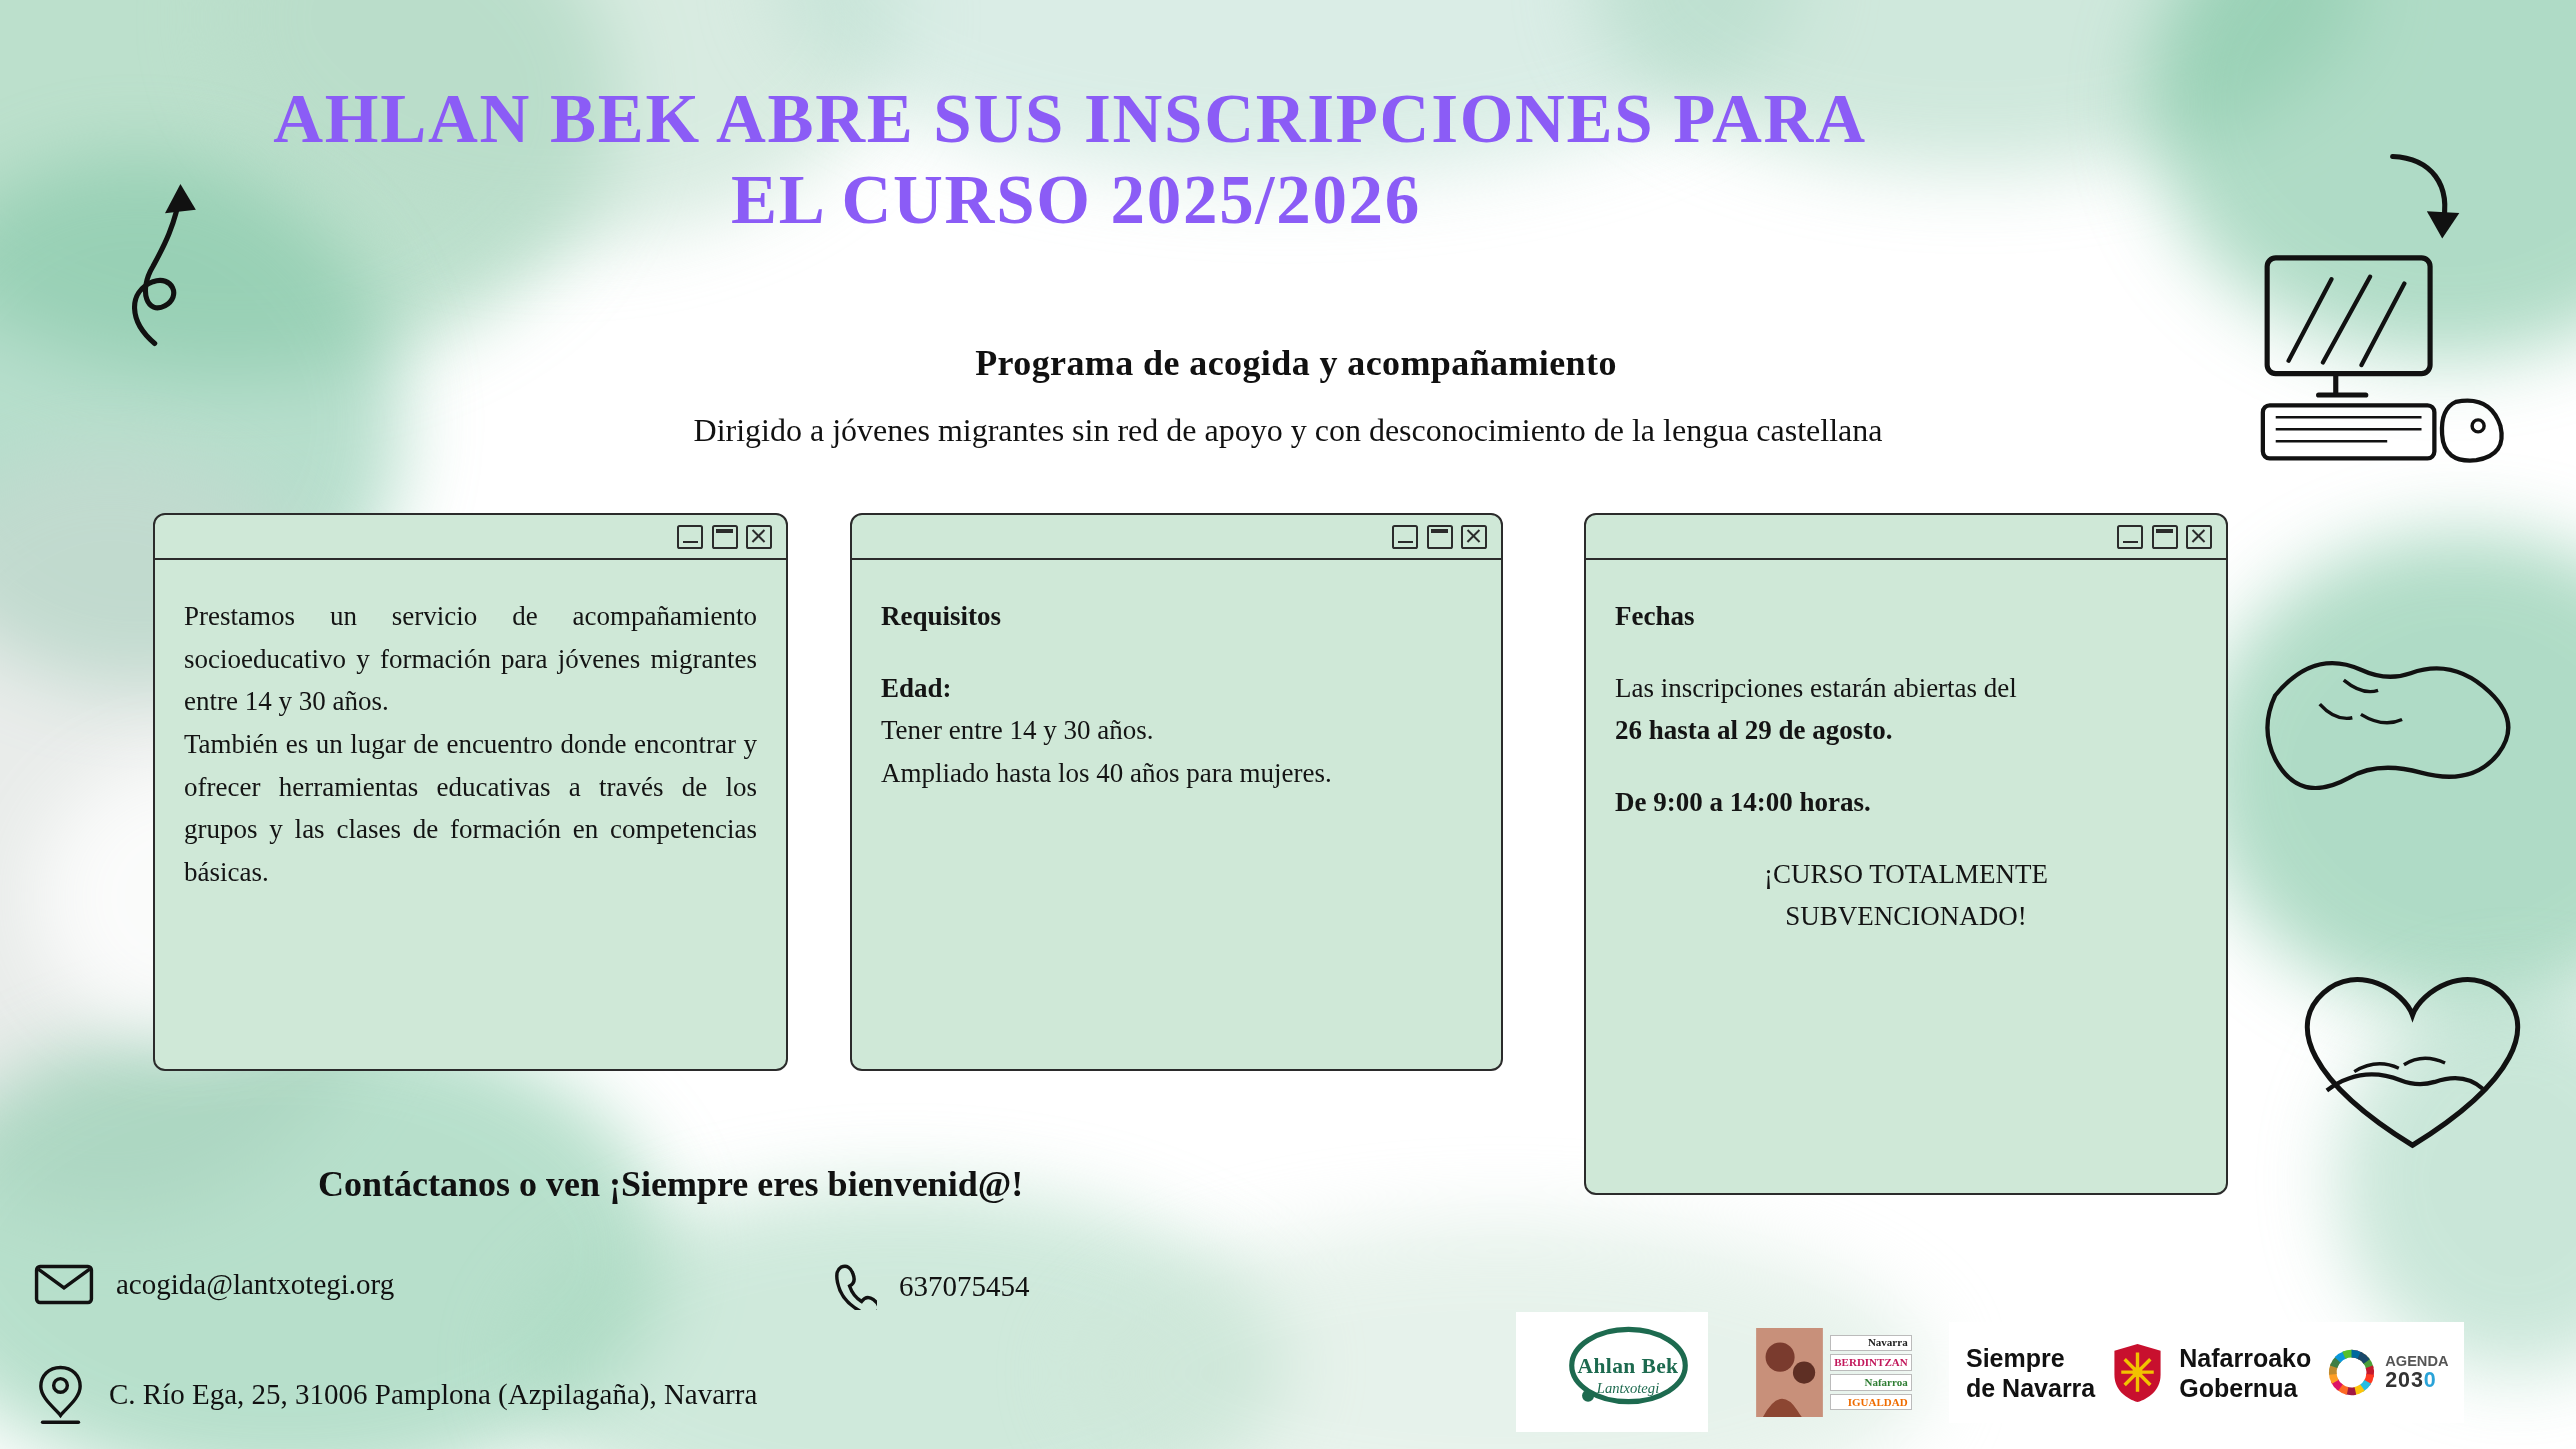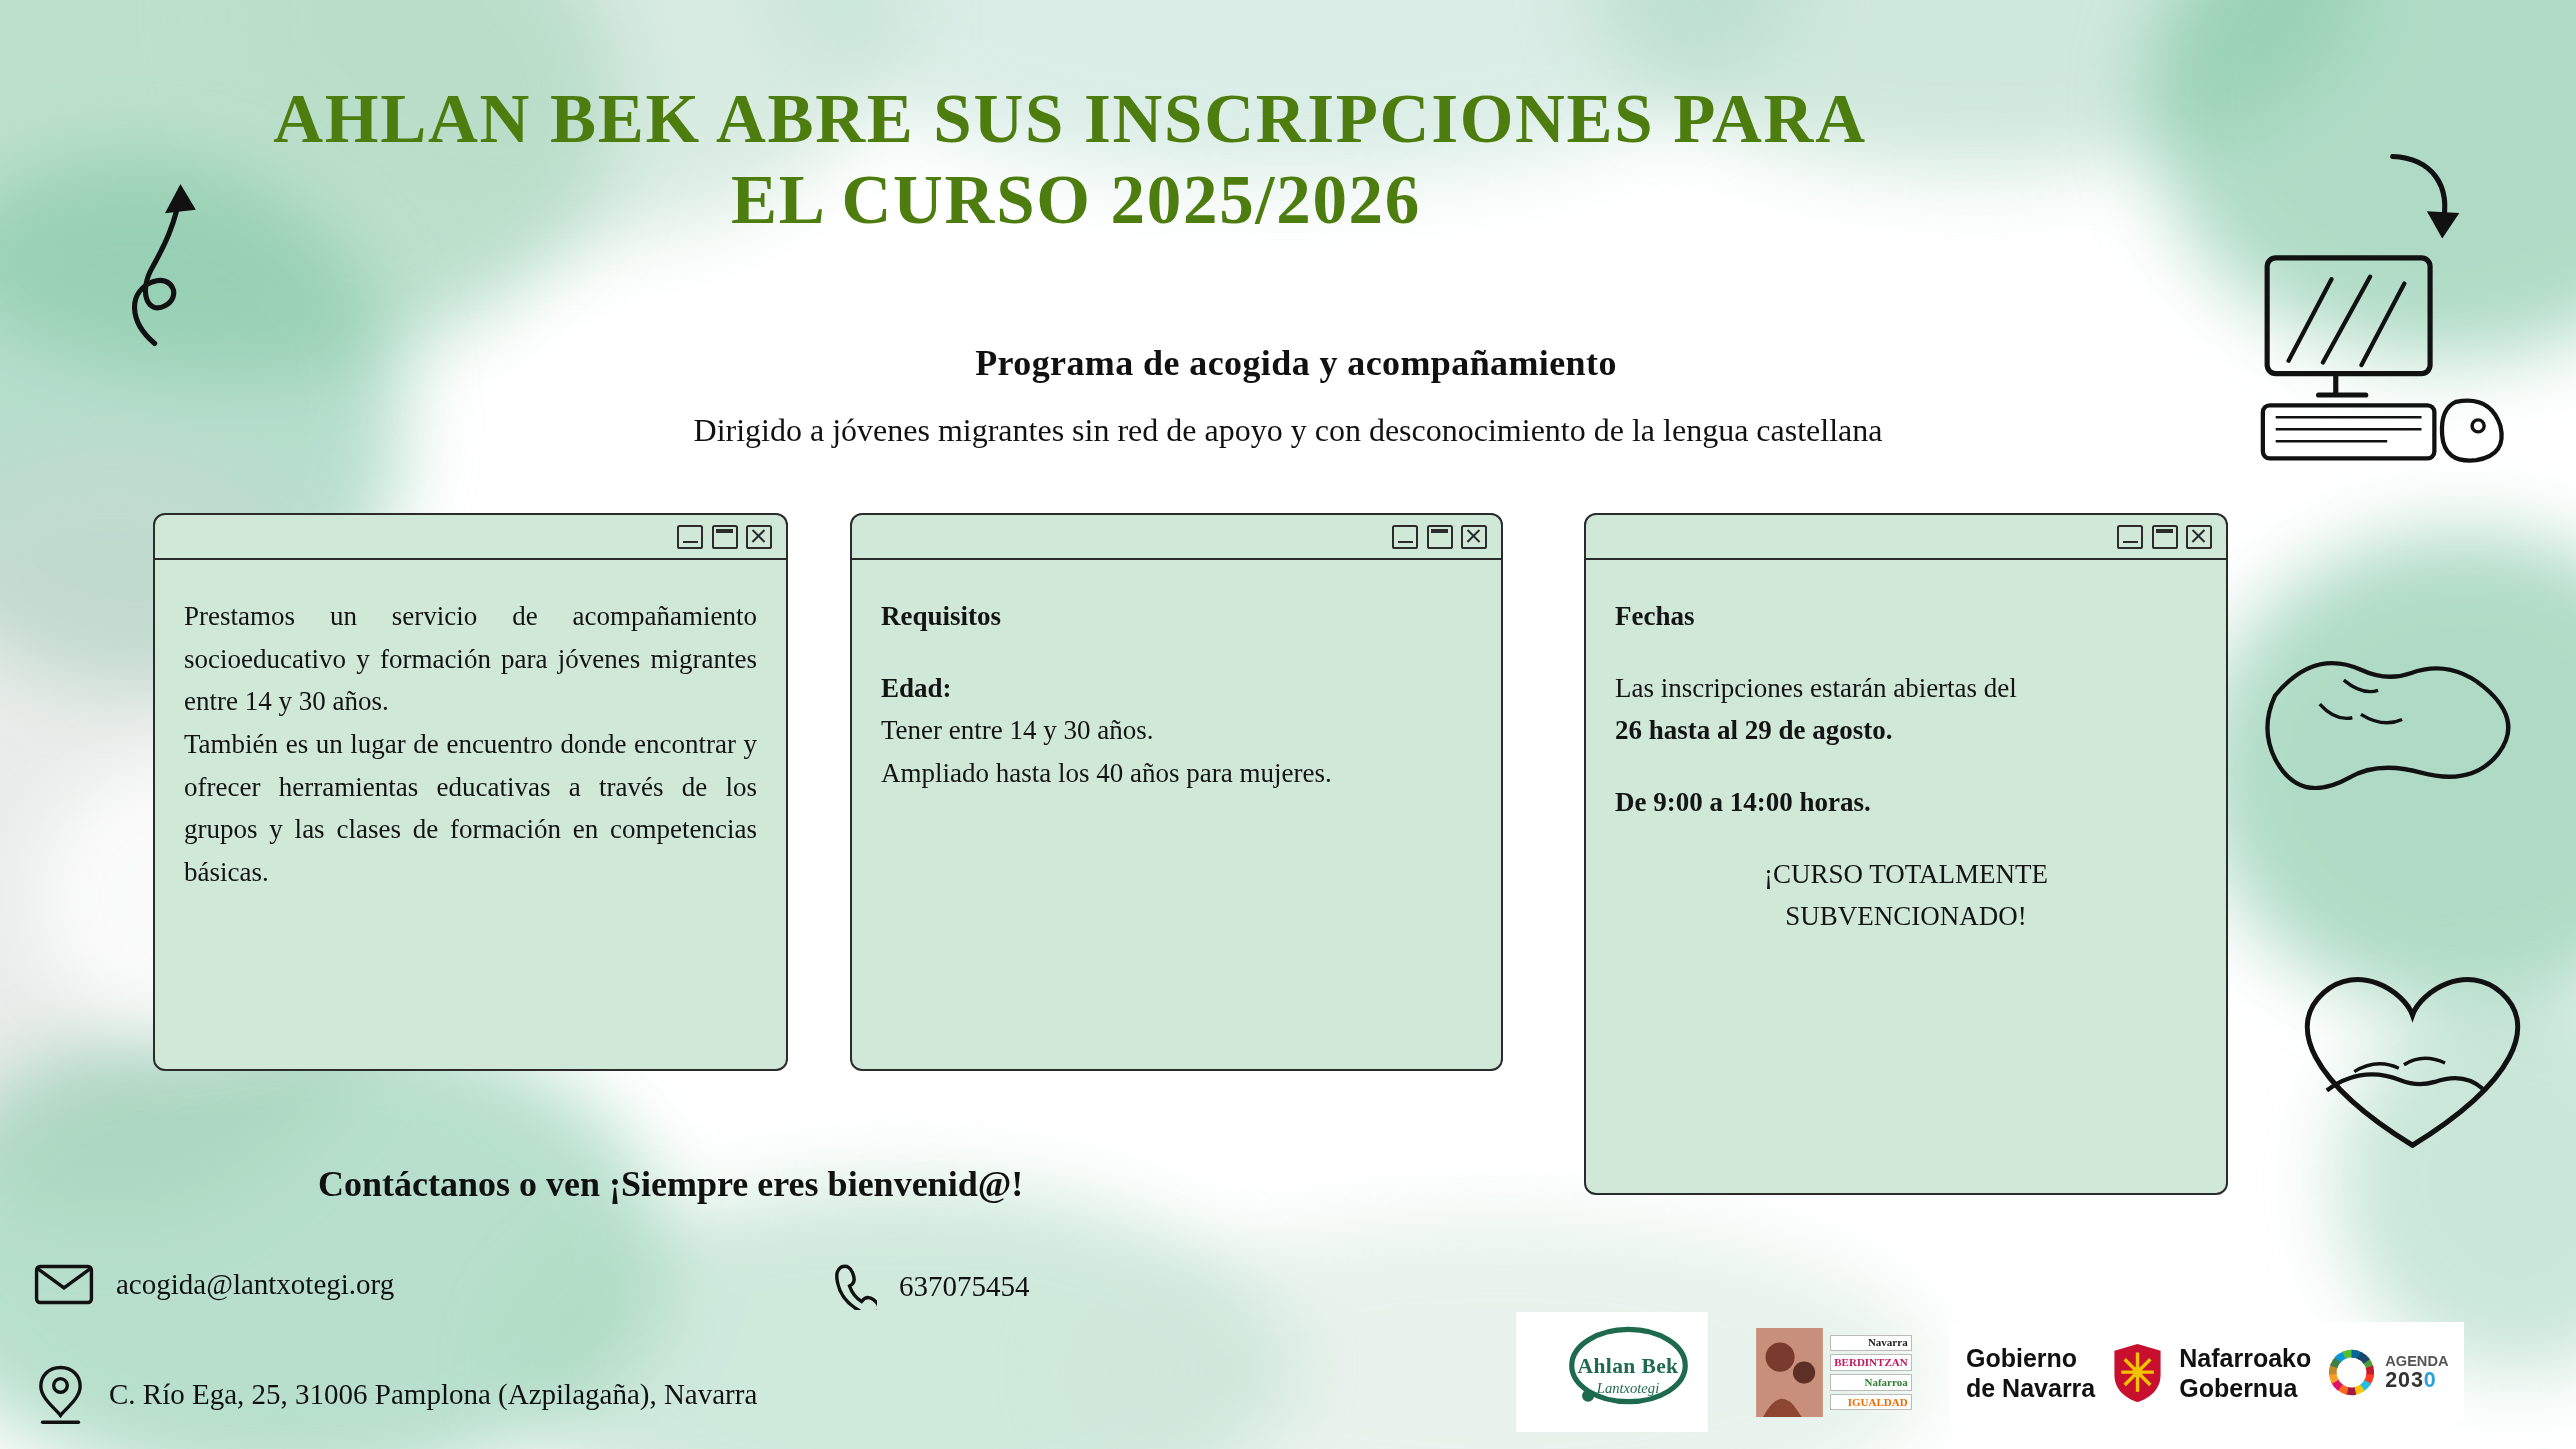--- a/index.html
+++ b/index.html
@@ -41,21 +41,21 @@
     position: absolute;
     top: 79px;
     left: 0;
     width: 2140px;
     text-align: center;
     font-family: "Liberation Serif", serif;
     font-weight: bold;
     font-size: 69px;
     letter-spacing: 1.7px;
     line-height: 1.18;
-    color: #4d7c0f;
+    color: #8b5cf6;
   }
   .title .line2 { display: block; margin-left: 12px; }
 
   .subtitle {
     position: absolute;
     top: 342px;
     left: 8px;
     width: 2576px;
     text-align: center;
     font-weight: bold;
@@ -379,21 +379,21 @@
     <div class="lantxo-words">
       <div>Navarra</div>
       <div class="c1">BERDINTZAN</div>
       <div class="c3">Nafarroa</div>
       <div class="c4">IGUALDAD</div>
     </div>
   </div>
 
   <div class="logo-gob">
     <div class="gob-text">
-      <div>Gobierno</div>
+      <div>Siempre</div>
       <div>de Navarra</div>
     </div>
     <svg class="gob-shield" width="53" height="62" viewBox="0 0 62 72">
       <path d="M31 2 L58 10 V38 C58 56, 44 66, 31 70 C18 66, 4 56, 4 38 V10 Z" fill="#c8102e"></path>
       <g stroke="#f2c200" stroke-width="4">
         <path d="M31 12 V58 M12 35 H50 M16 20 L46 50 M46 20 L16 50"></path>
       </g>
       <circle cx="31" cy="35" r="6" fill="#f2c200"></circle>
     </svg>
     <div class="gob-text2">

